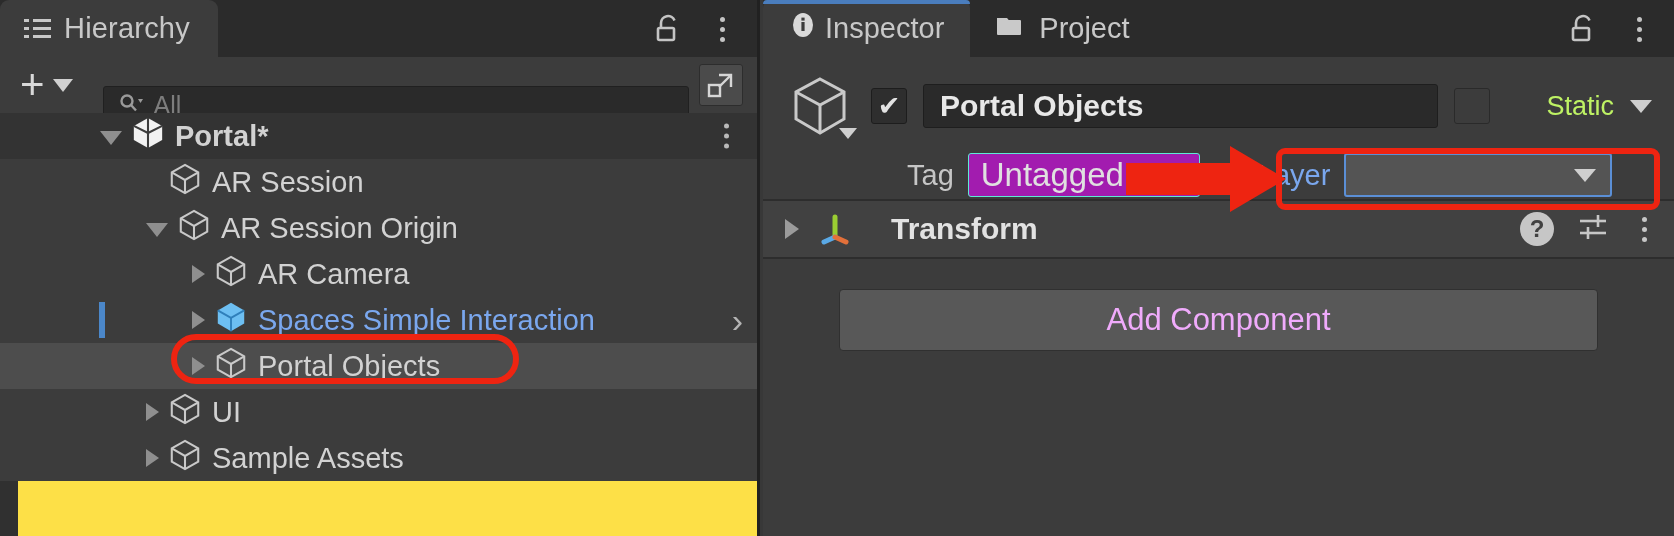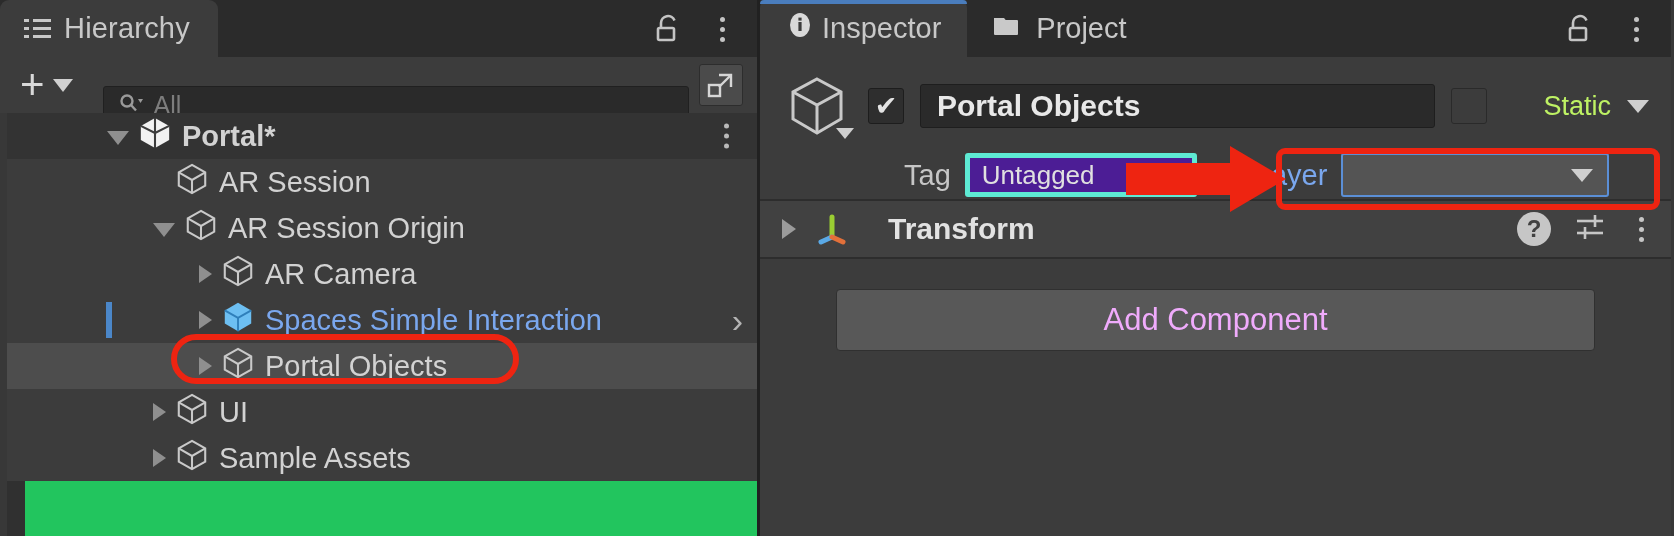--- a/index.html
+++ b/index.html
@@ -2,21 +2,21 @@
 <html><head>
 <meta charset="utf-8">
 <style>
   * { box-sizing: border-box; margin: 0; padding: 0; }
   html, body {
     width: 1674px; height: 536px;
     background: #383838;
     font-family: "Liberation Sans", sans-serif;
     overflow: hidden;
   }
-  #root { position: relative; width: 1674px; height: 536px; display: flex; }
+  #root { position: relative; width: 1674px; height: 536px; display: flex; justify-content: space-between; }
 
   
   .hierarchy {
     position: relative;
     width: 760px; height: 536px;
     background: #383838;
     border-right: 3px solid #212121;
   }
   .h-tabstrip {
     position: relative;
@@ -78,21 +78,21 @@
   .search-placeholder { color: #7d7d7d; font-size: 25px; }
   .popout-btn {
     width: 44px; height: 42px;
     margin-left: 2px;
     background: #4b4b4b;
     border: 1px solid #2d2d2d;
     border-radius: 3px;
     display: flex; align-items: center; justify-content: center;
   }
 
-  .tree { position: relative; height: 423px; background: #22c55e; margin-left: 7px; }
+  .tree { position: relative; height: 423px; background: #fde047; }
   .gutter {
     position: absolute; left: 0; top: 0; width: 18px; height: 100%;
     background: #303030;
   }
   .row {
     position: relative;
     height: 46px;
     display: flex; align-items: center;
     color: #d2d2d2;
     font-size: 29px;
@@ -179,23 +179,23 @@
   .static-caret {
     width: 0; height: 0;
     border-left: 11px solid transparent; border-right: 11px solid transparent;
     border-top: 13px solid #cfcfcf;
   }
   .obj-row2 { display: flex; align-items: center; gap: 14px; margin-top: 12px; padding-left: 86px; }
   .fld-lbl { color: #c6c6c6; font-size: 29px; margin-left: 36px; }
   .fld-lbl.blue { color: #7aa7ee; }
   .tag-dd {
     width: 232px; height: 44px;
-    background: #4c1d95; border: 5px solid #5eead4; border-radius: 3px;
+    background: #a21caf; border: 1px solid #5eead4; border-radius: 3px;
     display: flex; align-items: center; padding: 0 12px;
-    color: #e0e0e0; font-size: 26px; overflow: hidden;
+    color: #e0e0e0; font-size: 33px; overflow: hidden;
   }
   .layer-group { display: flex; align-items: center; gap: 14px; margin-left: 8px; }
   .layer-dd {
     width: 268px; height: 44px;
     background: #545454; border: 2px solid #5b8fd6; border-radius: 3px;
     display: flex; align-items: center; justify-content: flex-end;
     padding-right: 14px;
   }
   .dd-caret {
     width: 0; height: 0;

